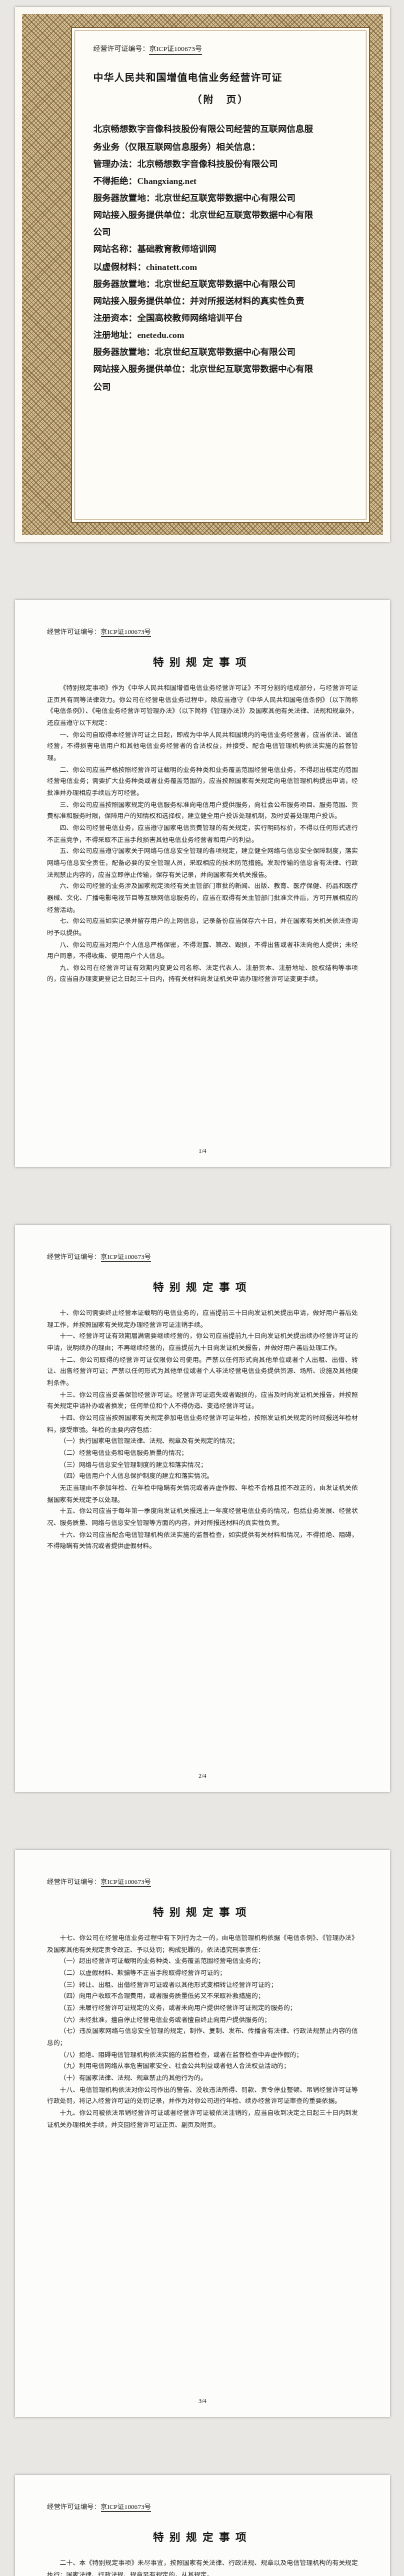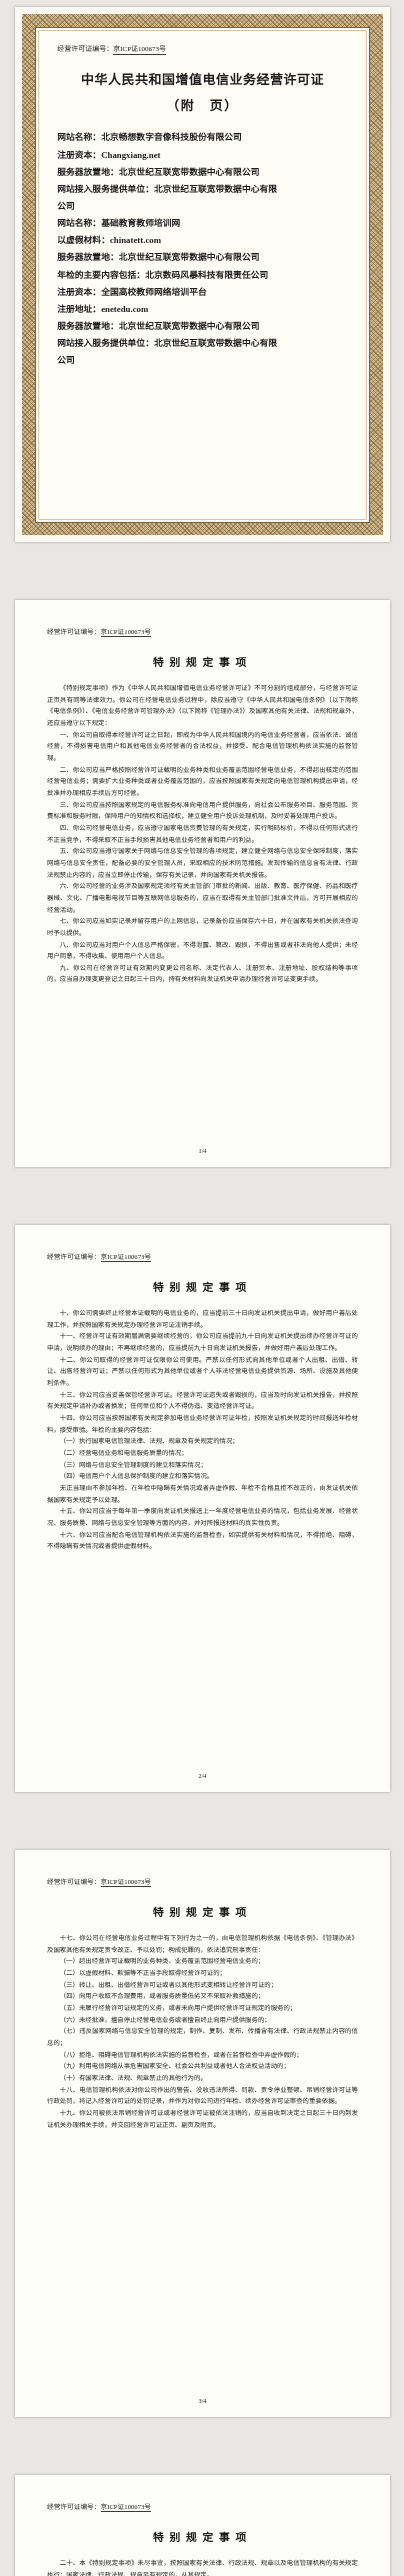--- a/index.html
+++ b/index.html
@@ -29,33 +29,34 @@
       repeating-linear-gradient(45deg,  rgba(118,88,44,0.55) 0 1px, rgba(0,0,0,0) 1px 3.1px),
       repeating-linear-gradient(-45deg, rgba(118,88,44,0.45) 0 1px, rgba(0,0,0,0) 1px 3.1px);
     padding: 12.4px;
   }
   .cert-inner {
     height: 100%;
     background: #fdfcf6;
     border: 1px solid #7c5f35;
     box-shadow: inset 0 0 0 2.6px #fdfcf6, inset 0 0 0 3.1px #a98f5d;
     padding: 15.5px 21.6px;
+    margin-left: 36px;
   }
   .cert-header { font-size: 7px; }
   .lic-num { border-bottom: 0.5px solid #3a3a3a; padding-bottom: 0.5px; }
   .cert-title {
-    text-align: center;
-    font-size: 13px;
+    text-align: left;
+    font-size: 10px;
     font-weight: bold;
     letter-spacing: 0.5px;
     margin-top: 15.5px;
   }
   .cert-subtitle {
     text-align: center;
-    font-size: 13px;
+    font-size: 10px;
     font-weight: bold;
     letter-spacing: 1.5px;
     margin-top: 7.2px;
   }
   .cert-body {
     margin-top: 15.5px;
     width: 228px;
     font-size: 8.8px;
     font-weight: bold;
     line-height: 1.95;
@@ -95,29 +96,30 @@
 
   <div class="page certificate">
     <div class="cert-frame">
       <div class="cert-inner">
         <div class="cert-header">
           <span>经营许可证编号：</span><span class="lic-num">京ICP证100673号</span>
         </div>
         <div class="cert-title">中华人民共和国增值电信业务经营许可证</div>
         <div class="cert-subtitle">（附　页）</div>
         <div class="cert-body">
+          <p class="cert-intro">北京畅想数字音像科技股份有限公司经营的互联网信息服务业务（仅限互联网信息服务）相关信息：</p>
           <div>
-              <div class="cert-line">网站名称：北京畅想数字音像科技股份有限公司</div>
-              <div class="cert-line">注册资本：Changxiang.net</div>
+              <div class="cert-line">管理办法：北京畅想数字音像科技股份有限公司</div>
+              <div class="cert-line">不得拒绝：Changxiang.net</div>
               <div class="cert-line">服务器放置地：北京世纪互联宽带数据中心有限公司</div>
               <div class="cert-line">网站接入服务提供单位：北京世纪互联宽带数据中心有限公司</div>
               <div class="cert-line">网站名称：基础教育教师培训网</div>
               <div class="cert-line">以虚假材料：chinatett.com</div>
               <div class="cert-line">服务器放置地：北京世纪互联宽带数据中心有限公司</div>
-              <div class="cert-line">年检的主要内容包括：北京数码风暴科技有限责任公司</div>
+              <div class="cert-line">网站接入服务提供单位：并对所报送材料的真实性负责</div>
               <div class="cert-line">注册资本：全国高校教师网络培训平台</div>
               <div class="cert-line">注册地址：enetedu.com</div>
               <div class="cert-line">服务器放置地：北京世纪互联宽带数据中心有限公司</div>
               <div class="cert-line">网站接入服务提供单位：北京世纪互联宽带数据中心有限公司</div>
             </div>
         </div>
       </div>
     </div>
   </div>
 

